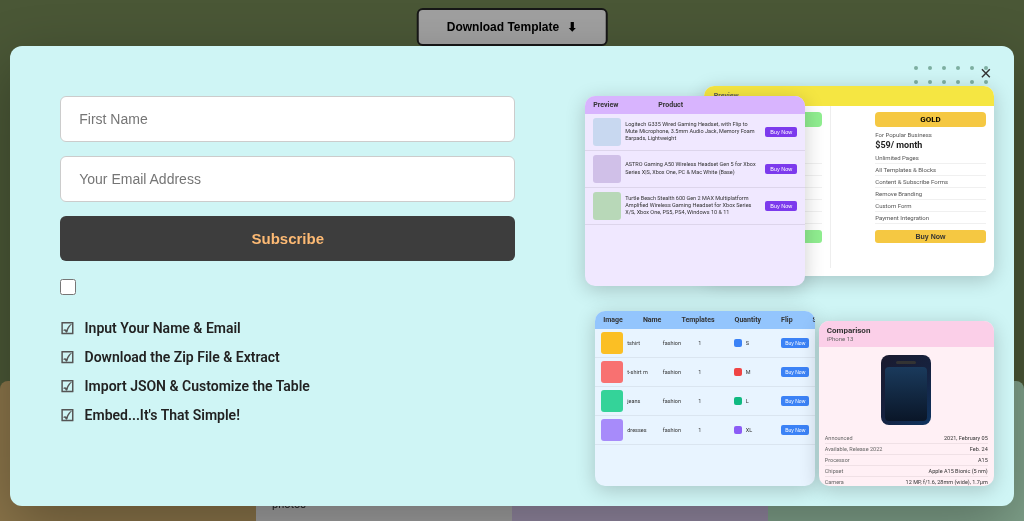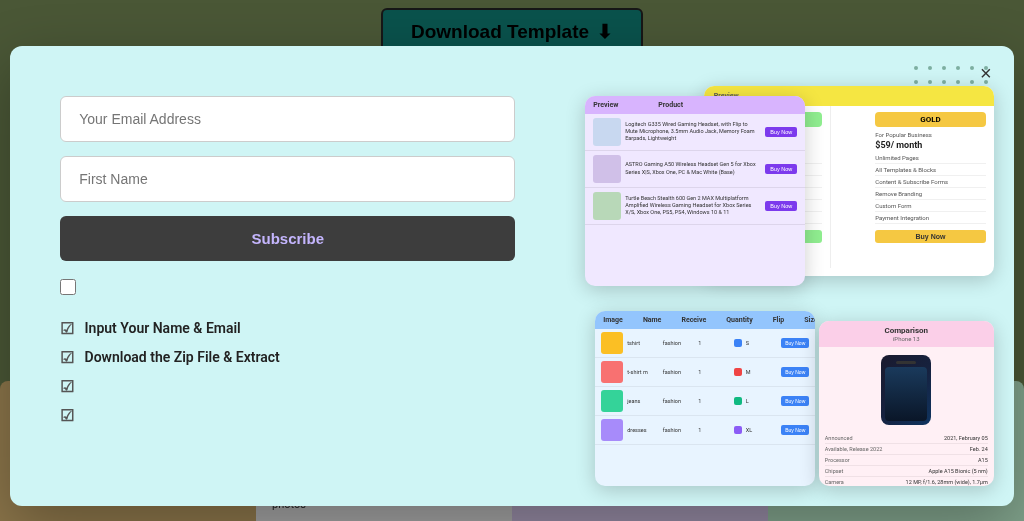--- a/index.html
+++ b/index.html
@@ -23,25 +23,25 @@
       justify-content: center;
       padding-top: 0;
     }
 
     
     .download-template-btn {
       position: absolute;
       top: 8px;
       left: 50%;
       transform: translateX(-50%);
-      background: #0f766e;
+      background: #e5e5e5;
       border: 2px solid #222;
       border-radius: 6px;
       padding: 10px 28px;
-      font-size: 19px;
+      font-size: 12px;
       font-weight: 700;
       cursor: pointer;
       display: flex;
       align-items: center;
       gap: 8px;
       white-space: nowrap;
       z-index: 10;
     }
 
     
@@ -146,21 +146,21 @@
       color: #888;
       background: white;
       margin-bottom: 14px;
       outline: none;
     }
 
     .subscribe-btn {
       width: 100%;
       padding: 14px;
       background: #3d3d3d;
-      color: #c4b5fd;
+      color: #fdba74;
       border: none;
       border-radius: 6px;
       font-size: 15px;
       font-weight: 600;
       cursor: pointer;
       margin-bottom: 18px;
     }
 
     .checkbox-row {
       display: flex;
@@ -453,21 +453,20 @@
       cursor: pointer;
     }
 
     
     .card-comparison {
       bottom: 10px;
       right: 10px;
       width: 175px;
       height: 165px;
       background: #fff0f5;
-      text-align: center;
     }
 
     .card-comparison-header {
       background: #fbcfe8;
       padding: 5px 8px;
     }
 
     .comp-title {
       font-size: 8px;
       font-weight: 700;
@@ -552,46 +551,48 @@
 
 <div class="modal-overlay">
   <div class="modal">
 
     <button class="close-btn">
       <span>×</span>
     </button>
 
     <div class="modal-left">
 
+      <input type="text" class="input-field" placeholder="First Name" style="">
+
       <input type="email" class="input-field" placeholder="Your Email Address" style="">
-
-      <input type="text" class="input-field" placeholder="First Name" style="">
 
       <button class="subscribe-btn">
         <span>Subscribe</span>
       </button>
 
       <div class="checkbox-row">
         <input type="checkbox" style="">
       </div>
 
       <ul class="features-list">
         <li>
           <span class="check-icon">☑</span>
           <span>Input Your Name &amp; Email</span>
         </li>
         <li>
           <span class="check-icon">☑</span>
           <span>Download the Zip File &amp; Extract</span>
         </li>
         <li>
           <span class="check-icon">☑</span>
+          <span>Import JSON &amp; Customize the Table</span>
         </li>
         <li>
           <span class="check-icon">☑</span>
+          <span>Embed...It's That Simple!</span>
         </li>
       </ul>
     </div>
 
     <div class="modal-right">
 
       <div class="dots-decoration">
           <div class="dot"></div>
           <div class="dot"></div>
           <div class="dot"></div>
@@ -713,21 +714,21 @@
               <div class="product-name">Turtle Beach Stealth 600 Gen 2 MAX Multiplatform Amplified Wireless Gaming Headset for Xbox Series X/S, Xbox One, PS5, PS4, Windows 10 &amp; 11</div>
             </div>
             <button class="product-buy-btn">Buy Now</button>
           </div>
         </div>
 
         <div class="preview-card card-inventory">
           <div class="card-inventory-header">
             <span class="card-header-text">Image</span>
             <span class="card-header-text">Name</span>
-            <span class="card-header-text">Receive</span>
+            <span class="card-header-text">Templates</span>
             <span class="card-header-text">Quantity</span>
             <span class="card-header-text">Flip</span>
             <span class="card-header-text">Size</span>
           </div>
           <div class="inv-row">
             <div class="inv-thumb inv-thumb-1"></div>
             <div class="inv-cell">tshirt</div>
             <div class="inv-cell">fashion</div>
             <div class="inv-cell">1</div>
             <span class="color-swatch" style="background:#3b82f6;"></span>

